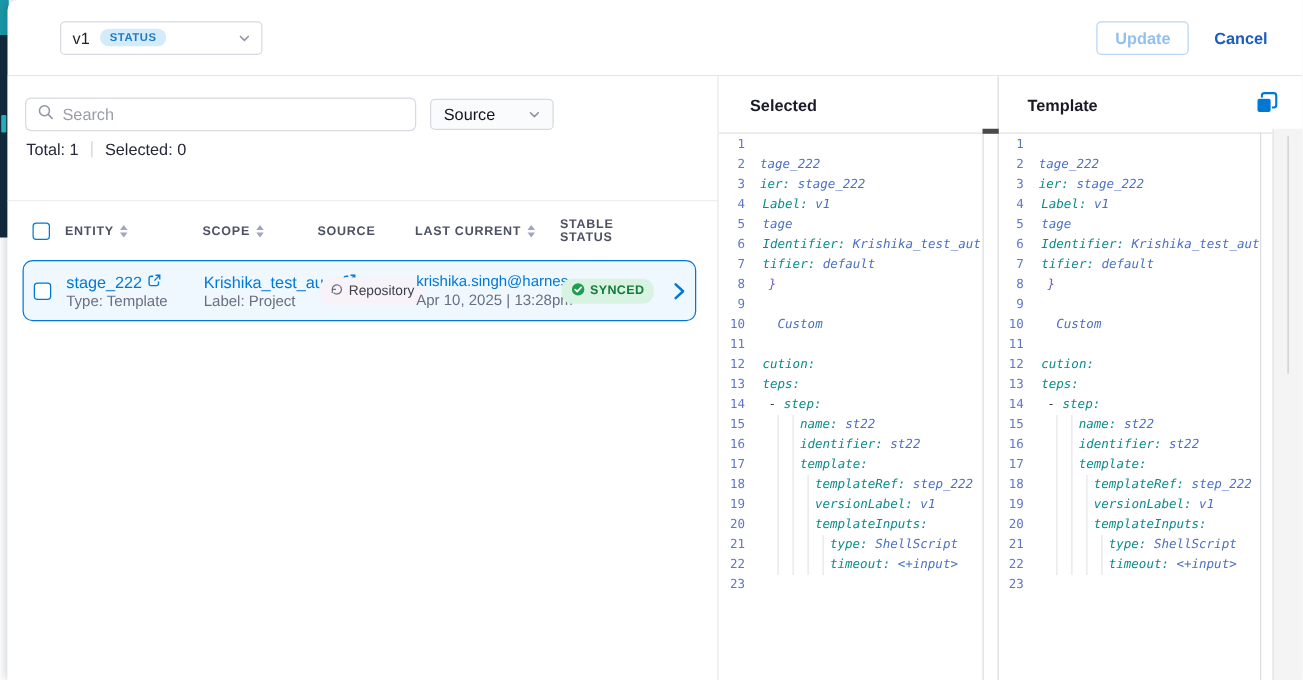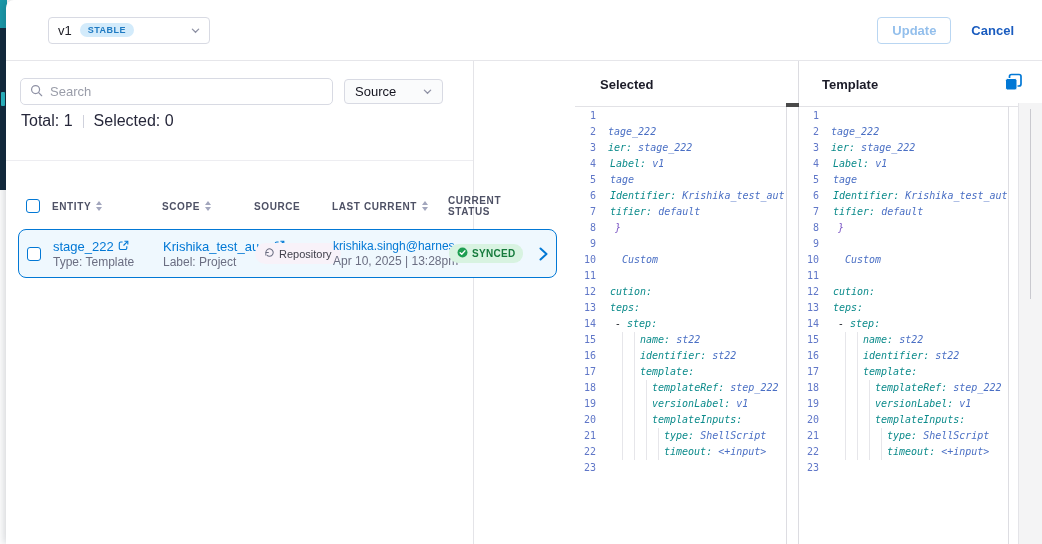--- a/index.html
+++ b/index.html
@@ -30,43 +30,43 @@
   .chev { width:9px; height:9px; display:inline-block; }
   .chev svg { display:block; }
   .hdr-spacer { flex:1; }
   .update-btn { height:27px; padding:0 14px; background:#fff; border:1px solid #b9d6f2; border-radius:4px;
     color:#93bfec; font-size:13px; font-weight:600; font-family:inherit; }
   .cancel-btn { margin-left:20px; background:none; border:none; color:#1a5cbf; font-size:13px;
     font-weight:bold; font-family:inherit; cursor:pointer; }
 
   
   .modal-body { position:absolute; top:61px; left:0; right:0; bottom:0; }
-  .left-pane { position:absolute; left:0; top:0; width:468px; bottom:0; border-right:1px solid #e4e4e8; background:#fff; }
+  .left-pane { position:absolute; left:0; top:0; width:569px; bottom:0; border-right:1px solid #e4e4e8; background:#fff; }
   .diff-pane { position:absolute; left:569px; top:0; width:467px; bottom:0; background:#fff; }
 
   
   .search-box { position:absolute; left:14px; top:17px; width:313px; height:27px; border:1px solid #d8dae3;
     border-radius:5px; display:flex; align-items:center; padding:0 9px; background:#fff; }
   .search-box input { border:none; outline:none; flex:1; font-size:13px; color:#22222a;
     font-family:inherit; margin-left:7px; background:transparent; }
   .search-box input::placeholder { color:#9a9da9; }
   .filter-select { position:absolute; top:18px; height:25px; background:#fafbfc; border:1px solid #d8dae3;
     border-radius:4px; display:flex; align-items:center; padding:0 10px; cursor:pointer; }
   .filter-select span.lbl { font-size:13px; color:#14141f; font-weight:500; }
   .filter-select .chev { margin-left:auto; }
   .select-source { left:338px; width:99px; }
   .select-status { left:449px; width:102px; }
 
-  .totals { position:absolute; left:15px; top:51px; display:flex; align-items:center; font-size:16px; color:#26273a; }
+  .totals { position:absolute; left:15px; top:51px; display:flex; align-items:center; font-size:13px; color:#26273a; }
   .totals .vdiv { width:1px; height:13px; background:#cfd1dc; margin:0 10px; }
 
   .list-divider { position:absolute; left:0; right:0; top:99px; height:1px; background:#ededf1; }
 
   
-  .grid-row { display:grid; grid-template-columns:26px 110px 92px 78px 116px 82px 1fr; align-items:center;margin-top:21px; }
+  .grid-row { display:grid; grid-template-columns:26px 110px 92px 78px 116px 82px 1fr; align-items:center; }
   .table-head { position:absolute; left:12px; right:12px; top:112px; height:24px; padding-left:8px; }
   .th { font-size:10px; font-weight:bold; color:#4e5165; letter-spacing:.6px; display:flex; align-items:center; gap:5px; }
   .sort { display:inline-flex; flex-direction:column; gap:2px; cursor:pointer; }
   .sort i { display:block; width:0; height:0; border-left:3.5px solid transparent; border-right:3.5px solid transparent; }
   .sort .up { border-bottom:4px solid #a2a6bd; }
   .sort .dn { border-top:4px solid #a2a6bd; }
   .checkbox { width:14px; height:14px; border:1.5px solid #0278d5; border-radius:3px; background:#fff; cursor:pointer; }
 
   .row-card { position:absolute; left:12px; top:147px; width:539px; height:49px; background:#eff8fe;
     border:1px solid #0278d5; border-radius:8px; padding-left:8px; cursor:pointer; }
@@ -116,21 +116,21 @@
       <div class="bg-mark"></div>
     </div>
   </div>
 
   <div class="modal">
 
     <div class="modal-header">
 
       <div class="version-select">
         <span class="version-label">v1</span>
-        <span class="stable-badge">STABLE</span>
+        <span class="stable-badge">STATUS</span>
         <span class="chev">
           <svg width="9" height="9" viewBox="0 0 10 10">
               <path d="M1.5 3.5L5 7l3.5-3.5" fill="none" stroke="#8f92a5" stroke-width="1.4" stroke-linecap="round"></path>
             </svg>
         </span>
       </div>
 
       <div class="hdr-spacer"></div>
 
       <button class="update-btn">Update</button>
@@ -191,21 +191,21 @@
             <span>SOURCE</span>
           </div>
           <div class="th">
             <span>LAST CURRENT</span>
             <span class="sort">
                 <i class="up"></i>
                 <i class="dn"></i>
               </span>
           </div>
           <div class="th">
-            <span>CURRENT STATUS</span>
+            <span>STABLE STATUS</span>
           </div>
           <div></div>
         </div>
 
         <div class="row-card grid-row">
           <div>
               <div class="checkbox"></div>
             </div>
 
           <div>

